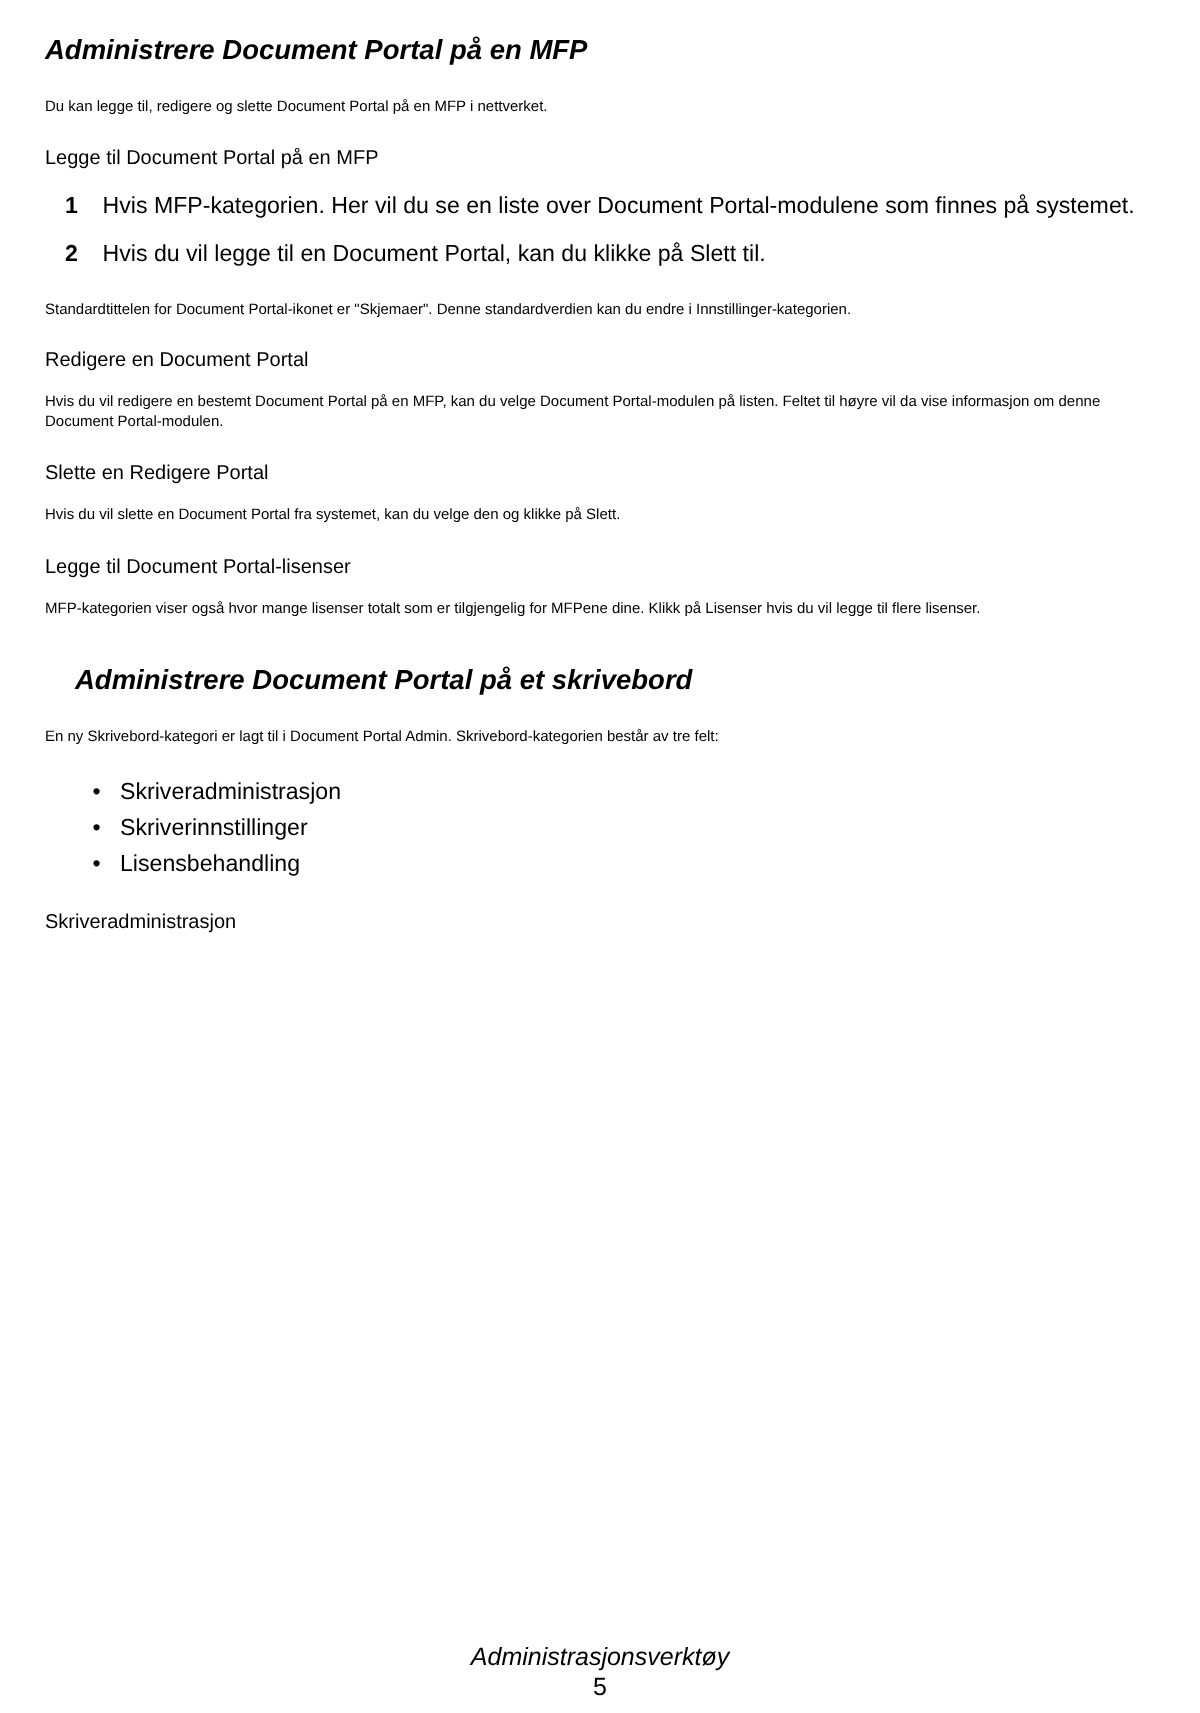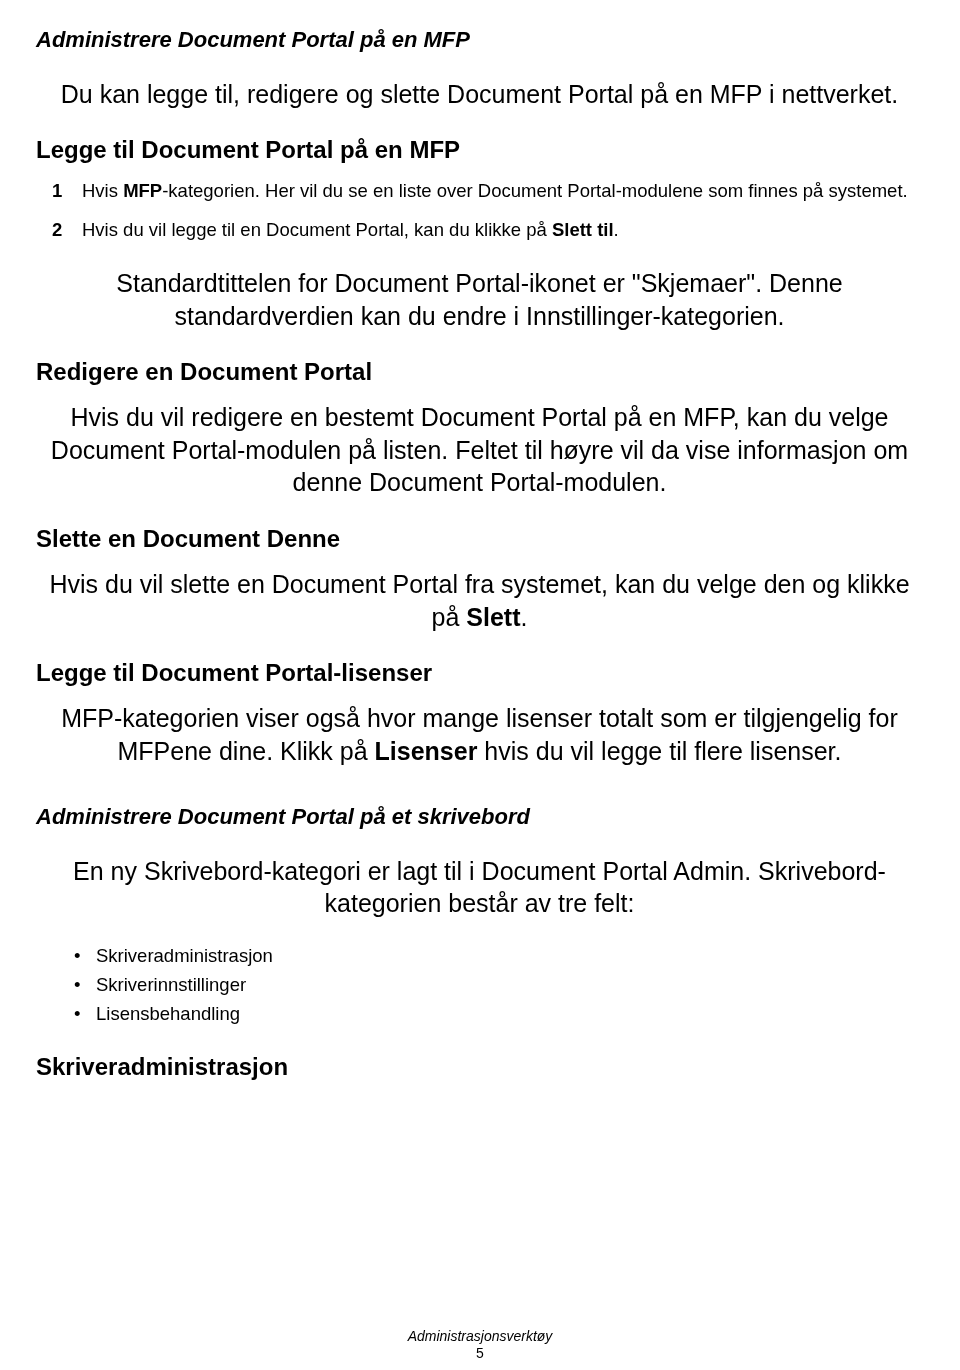--- a/index.html
+++ b/index.html
@@ -17,49 +17,48 @@
     min-height: 1370px;
   }
   .h2 {
     font-size: 22px;
     font-weight: bold;
     font-style: italic;
     margin: 0 0 24px 0;
     line-height: 1.25;
   }
   .p {
-    font-size: 25px;
+    font-size: 12px;
     line-height: 1.3;
     margin: 0 0 24px 0;
-    text-align: center;
   }
   .h3 {
-    font-size: 24px;
-    font-weight: bold;
+    font-size: 16px;
+    font-weight: normal;
     margin: 0 0 14px 0;
     line-height: 1.3;
   }
   ol.numlist {
     margin: 0 0 24px 0;
     padding: 0 0 0 46px;
     list-style: none;
   }
   ol.numlist li {
     position: relative;
     font-size: 18.5px;
     line-height: 1.35;
     margin-bottom: 14px;
   }
   ol.numlist li .num {
     position: absolute;
     left: -30px;
     top: 0;
     font-weight: bold;
   }
-  .bold { font-weight: bold; }
+  .bold { font-weight: normal; }
   ul.bullets {
     margin: 0 0 24px 0;
     padding: 0 0 0 60px;
     list-style: none;
   }
   ul.bullets li {
     position: relative;
     font-size: 18.5px;
     line-height: 1.35;
     margin-bottom: 4px;
@@ -70,21 +69,21 @@
     left: -22px;
     top: 0;
   }
   .footer {
     position: absolute;
     bottom: 8px;
     left: 0;
     width: 100%;
     text-align: center;
     font-style: italic;
-    font-size: 14px;
+    font-size: 20px;
     line-height: 1.2;
   }
   .footer .pagenum {
     font-style: normal;
     display: block;
   }
 </style>
 </head>
 <body>
 
@@ -105,31 +104,31 @@
       <span class="num">2</span>
       <span>Hvis du vil legge til en Document Portal, kan du klikke på </span><span class="bold">Slett til</span><span>.</span>
     </li>
   </ol>
 
   <div class="p">Standardtittelen for Document Portal-ikonet er "Skjemaer". Denne standardverdien kan du endre i Innstillinger-kategorien.</div>
 
   <div class="h3">Redigere en Document Portal</div>
   <div class="p">Hvis du vil redigere en bestemt Document Portal på en MFP, kan du velge Document Portal-modulen på listen. Feltet til høyre vil da vise informasjon om denne Document Portal-modulen.</div>
 
-  <div class="h3">Slette en Document Denne</div>
+  <div class="h3">Slette en Redigere Portal</div>
   <div class="p">
     <span>Hvis du vil slette en Document Portal fra systemet, kan du velge den og klikke på </span><span class="bold">Slett</span><span>.</span>
   </div>
 
   <div class="h3">Legge til Document Portal-lisenser</div>
   <div class="p">
     <span>MFP-kategorien viser også hvor mange lisenser totalt som er tilgjengelig for MFPene dine. Klikk på </span><span class="bold">Lisenser</span><span> hvis du vil legge til flere lisenser.</span>
   </div>
 
-  <div class="h2" style="margin-top:36px;">Administrere Document Portal på et skrivebord</div>
+  <div class="h2" style="margin-top:36px;margin-left:24px;">Administrere Document Portal på et skrivebord</div>
 
   <div class="p">En ny Skrivebord-kategori er lagt til i Document Portal Admin. Skrivebord-kategorien består av tre felt:</div>
 
   <ul class="bullets">
     <li>Skriveradministrasjon</li>
     <li>Skriverinnstillinger</li>
     <li>Lisensbehandling</li>
   </ul>
 
   <div class="h3">Skriveradministrasjon</div>

